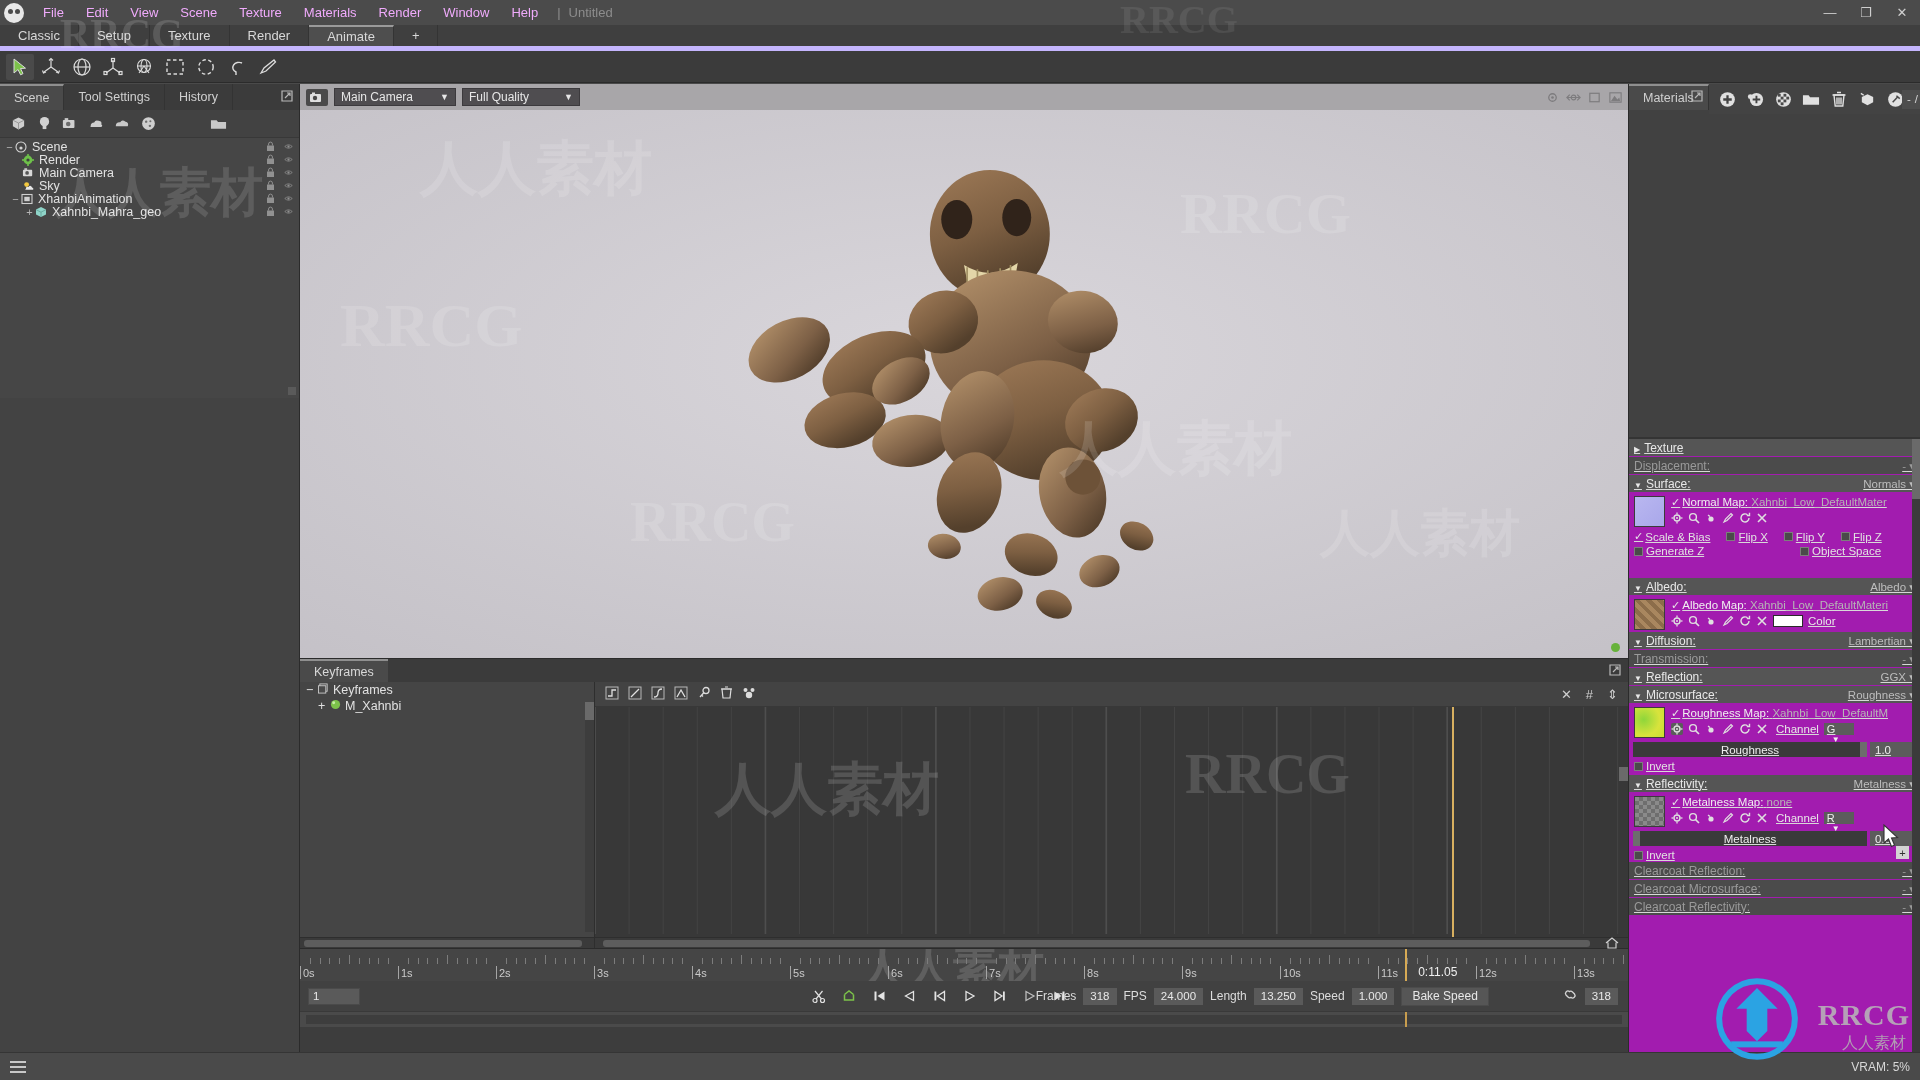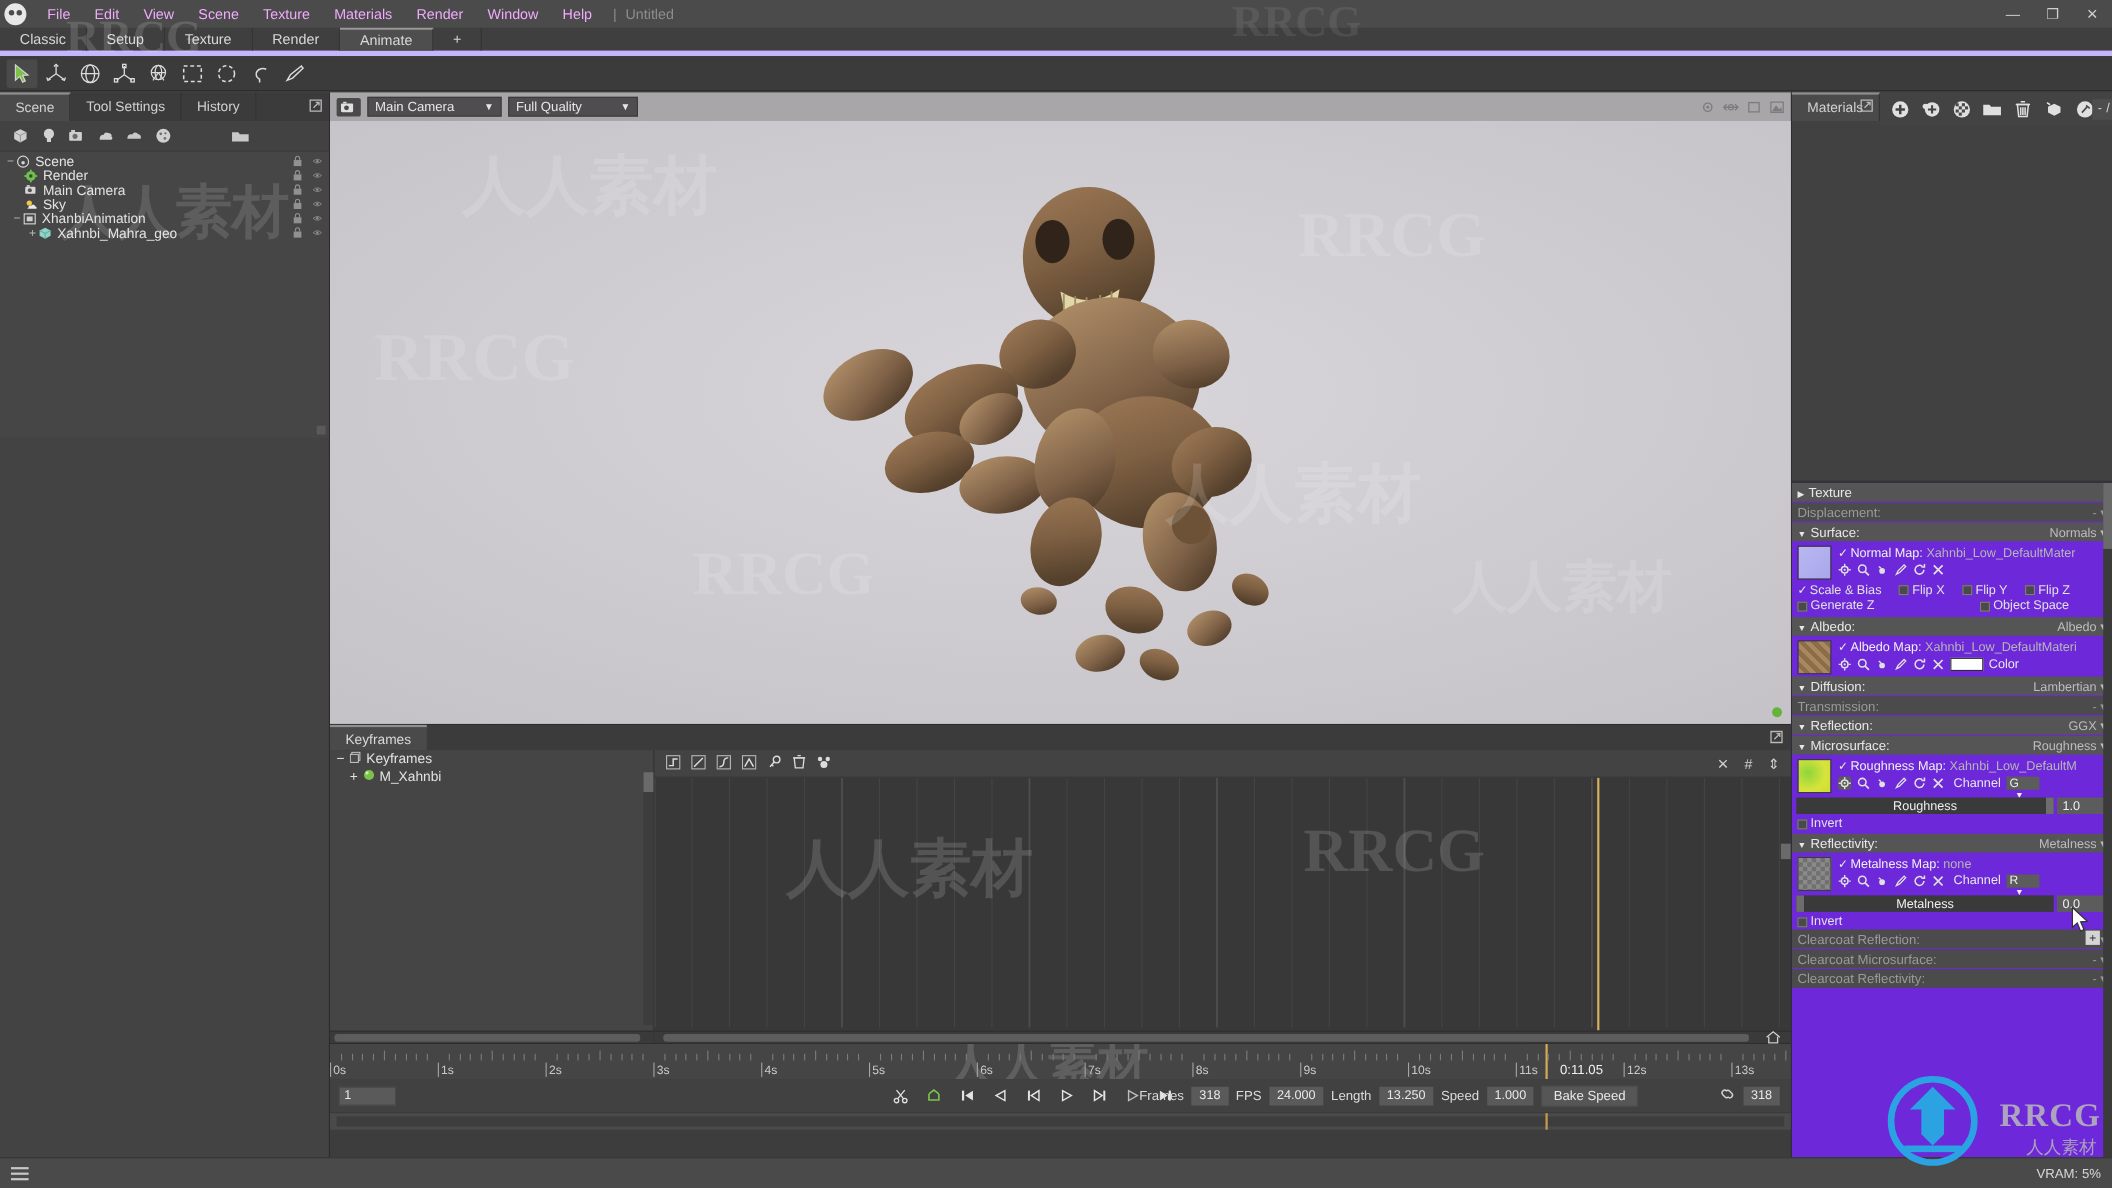--- a/index.html
+++ b/index.html
@@ -112,21 +112,21 @@
   .mtico { width:19px; height:19px; display:flex; align-items:center; justify-content:center;}
   .matcount { position:absolute; right:8px; background:#4d4d4d; height:19px; display:flex; align-items:center; gap:4px; padding:0 5px; font-size:11.5px; color:#d4d4d4;}
   .matgrid { flex:1; display:flex; gap:8px; padding:6px 8px; align-items:flex-start; position:relative;}
   .matitem { width:72px; }
   .matthumb { width:72px; height:72px; border:1px solid #3a3a3a; }
   .matitem.sel .matthumb { border-top:3px solid #c9c9c9;}
   .matname { font-size:11.5px; padding:2px 3px; color:#e4e4e4; white-space:nowrap; overflow:hidden;}
   .matitem.sel .matname { background:#8d8d8d; color:#fff;}
   .matgrid .scrollbtn { position:absolute; right:2px; top:6px; width:10px; height:11px; background:#555;}
 
-  .matprops { flex:1; overflow:hidden; background:#6d28d9; position:relative;}
+  .matprops { flex:1; overflow:hidden; background:#a21caf; position:relative;text-decoration:underline;}
   .section { height:17px; background:#555555; display:flex; align-items:center; padding:0 5px; font-size:12px; color:#e8e8e8; justify-content:space-between; margin-bottom:1px;}
   .section.dim { background:#4b4b4b; color:#9a9a9a;}
   .section .arrow { margin-right:4px; font-size:8px;}
   .section .val { color:#bdbdbd; font-size:11.5px;}
   .section .val.dim { color:#9a9a9a;}
   .maprow { display:flex; padding:3px 4px 2px 5px; gap:6px; align-items:flex-start;}
   .mapthumb { width:31px; height:31px; flex:0 0 31px; border:1px solid #3b3b3b;}
   .maptxt { font-size:11.5px; color:#f0f0f0; white-space:nowrap; overflow:hidden;}
   .maptxt .nm { color:#b6b6b6; }
   .mapicons { display:flex; gap:5px; align-items:center; margin-top:3px;}
@@ -1095,21 +1095,21 @@
           <span class="chklbl" style="min-width:150px;">
               <span class="chk"></span>
               <span>Generate Z</span>
             </span>
           <span class="chklbl">
               <span class="chk"></span>
               <span>Object Space</span>
             </span>
         </div>
 
-        <div class="section" style="margin-top:3px;">
+        <div class="section" style="margin-top:20px;">
           <span><span class="arrow">▼</span><span>Albedo:</span></span>
           <span class="val"><span>Albedo</span> ▾</span>
         </div>
         <div class="maprow">
           <div class="mapthumb" style="background:repeating-linear-gradient(45deg,#a9875f 0 4px,#8c6d4a 4px 8px);"></div>
           <div style="min-width:0;">
             <div class="maptxt"><span class="tick">✓</span><span>Albedo Map:</span> <span class="nm">Xahnbi_Low_DefaultMateri</span></div>
             <div class="mapicons">
               <span><svg viewBox="0 0 12 12" width="12" height="12">
                     <circle cx="6" cy="6" r="3" fill="none" stroke="#e0e0e0" stroke-width="1.4"></circle>

